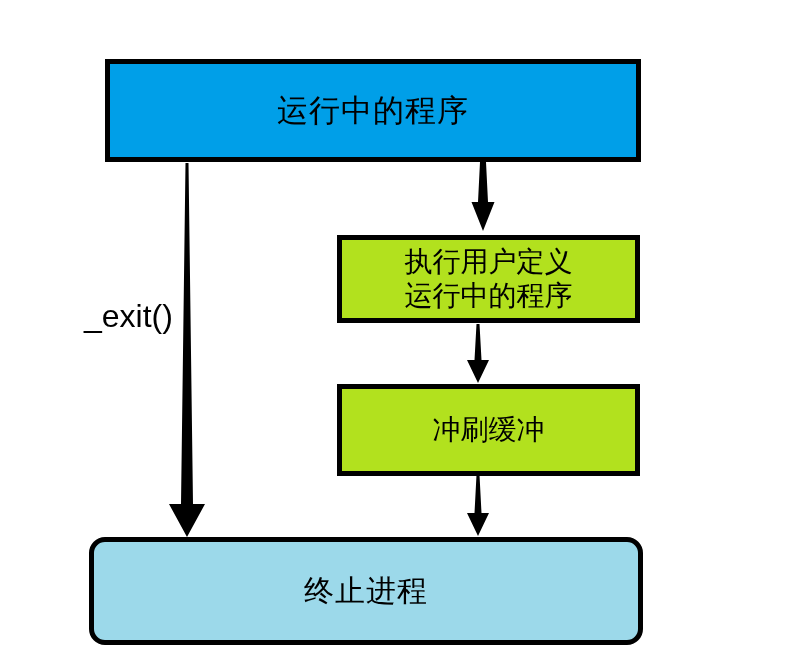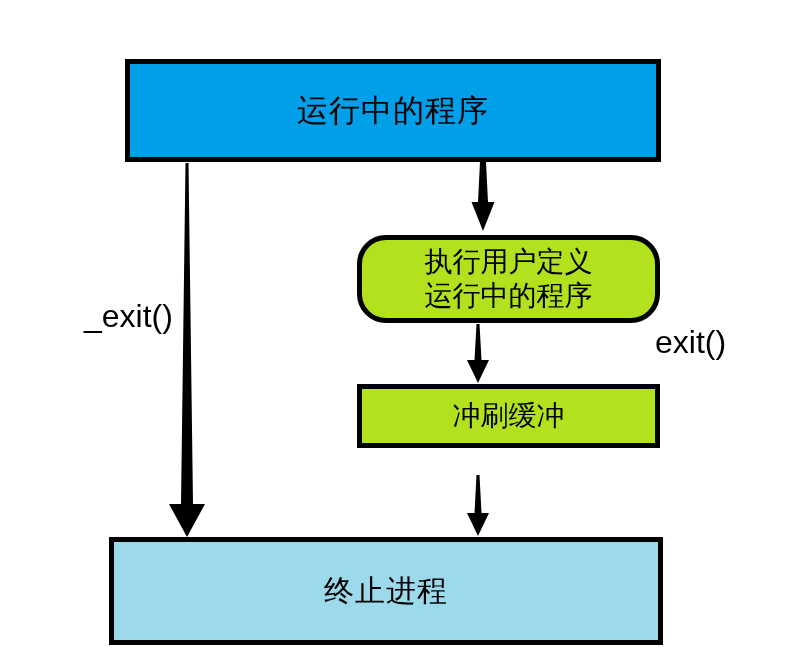--- a/index.html
+++ b/index.html
@@ -27,37 +27,36 @@
   }
   .node {
     position: absolute;
     box-sizing: border-box;
     border: 5px solid #000000;
     display: flex;
     align-items: center;
     justify-content: center;
     text-align: center;
     color: #000000;
-    margin-left: 20px;
   }
   .node-running {
     left: 105px; top: 59px;
     width: 536px; height: 103px;
     font-size: 31px;
     letter-spacing: 1px;
   }
   .node-cleanup {
     left: 337px; top: 235px;
     width: 303px; height: 88px;
     font-size: 28px;
     line-height: 34px;
   }
   .node-flush {
     left: 337px; top: 384px;
-    width: 303px; height: 64px;
+    width: 303px; height: 92px;
     font-size: 28px;
     line-height: 34px;
   }
   .node-terminate {
     left: 89px; top: 537px;
     width: 554px; height: 108px;
     font-size: 30px;
     letter-spacing: 1px;
   }
   .edge-label {
@@ -85,32 +84,31 @@
 
     <polygon points="480,162 486,162 488,202 494.5,202 483,231 471.5,202 478,202"></polygon>
 
     <polygon points="476.5,324 479.5,324 481.5,360 489,360 478,383 467,360 474.5,360"></polygon>
 
     <polygon points="476.5,475 479.5,475 481.5,513 489,513 478,536 467,513 474.5,513"></polygon>
   </svg>
 
   <div class="node node-running" style="background-color: rgb(0, 159, 232);">运行中的程序</div>
 
-  <div class="node node-cleanup" style="background-color: rgb(178, 225, 30); border-radius: 29px;">
+  <div class="node node-cleanup" style="background-color: rgb(178, 225, 30);">
     <div>
       <div>执行用户定义</div>
       <div>运行中的程序</div>
     </div>
   </div>
 
   <div class="node node-flush" style="background-color: rgb(178, 225, 30);">
     <div>
       <div>冲刷缓冲</div>
     </div>
   </div>
 
-  <div class="node node-terminate" style="background-color: rgb(156, 217, 234);">终止进程</div>
+  <div class="node node-terminate" style="background-color: rgb(156, 217, 234); border-radius: 16px;">终止进程</div>
 
   <div class="edge-label edge-label-left">_exit()</div>
 
-  <div class="edge-label edge-label-right">exit()</div>
 
 </div>
 
 </body></html>

